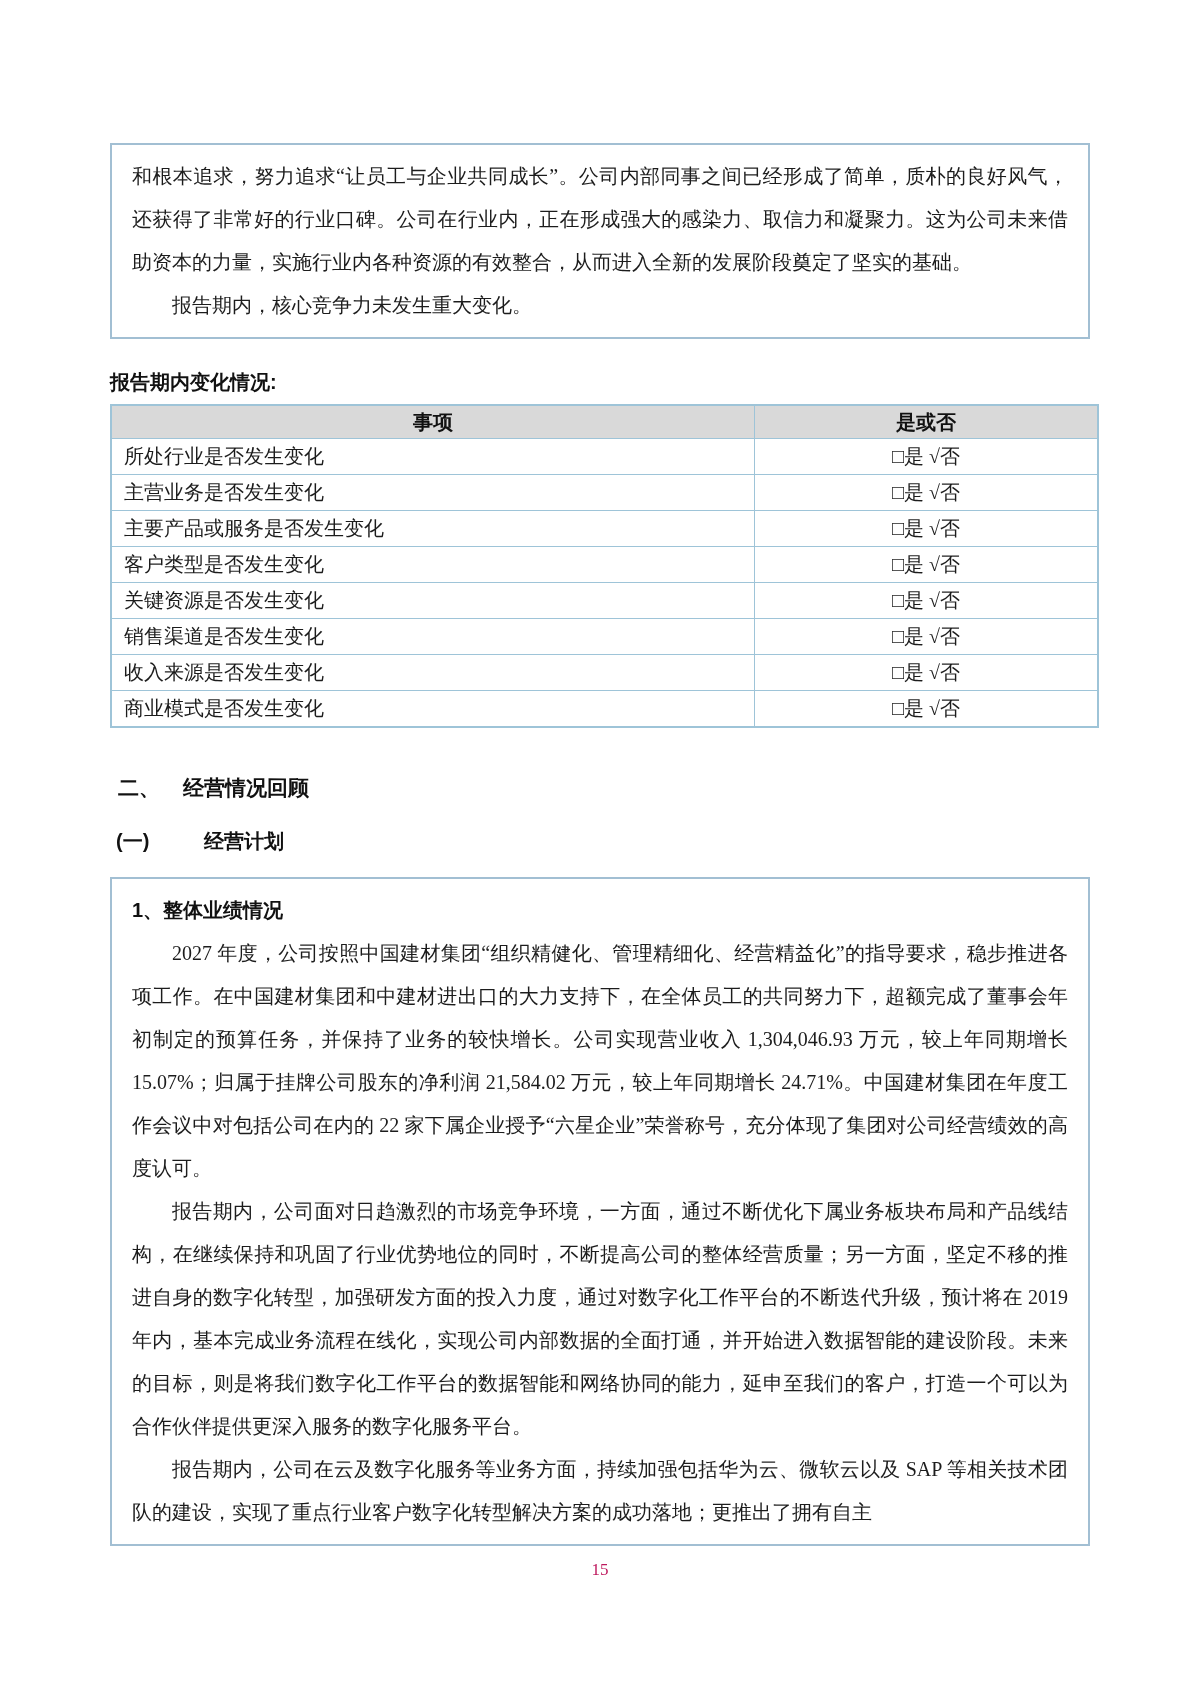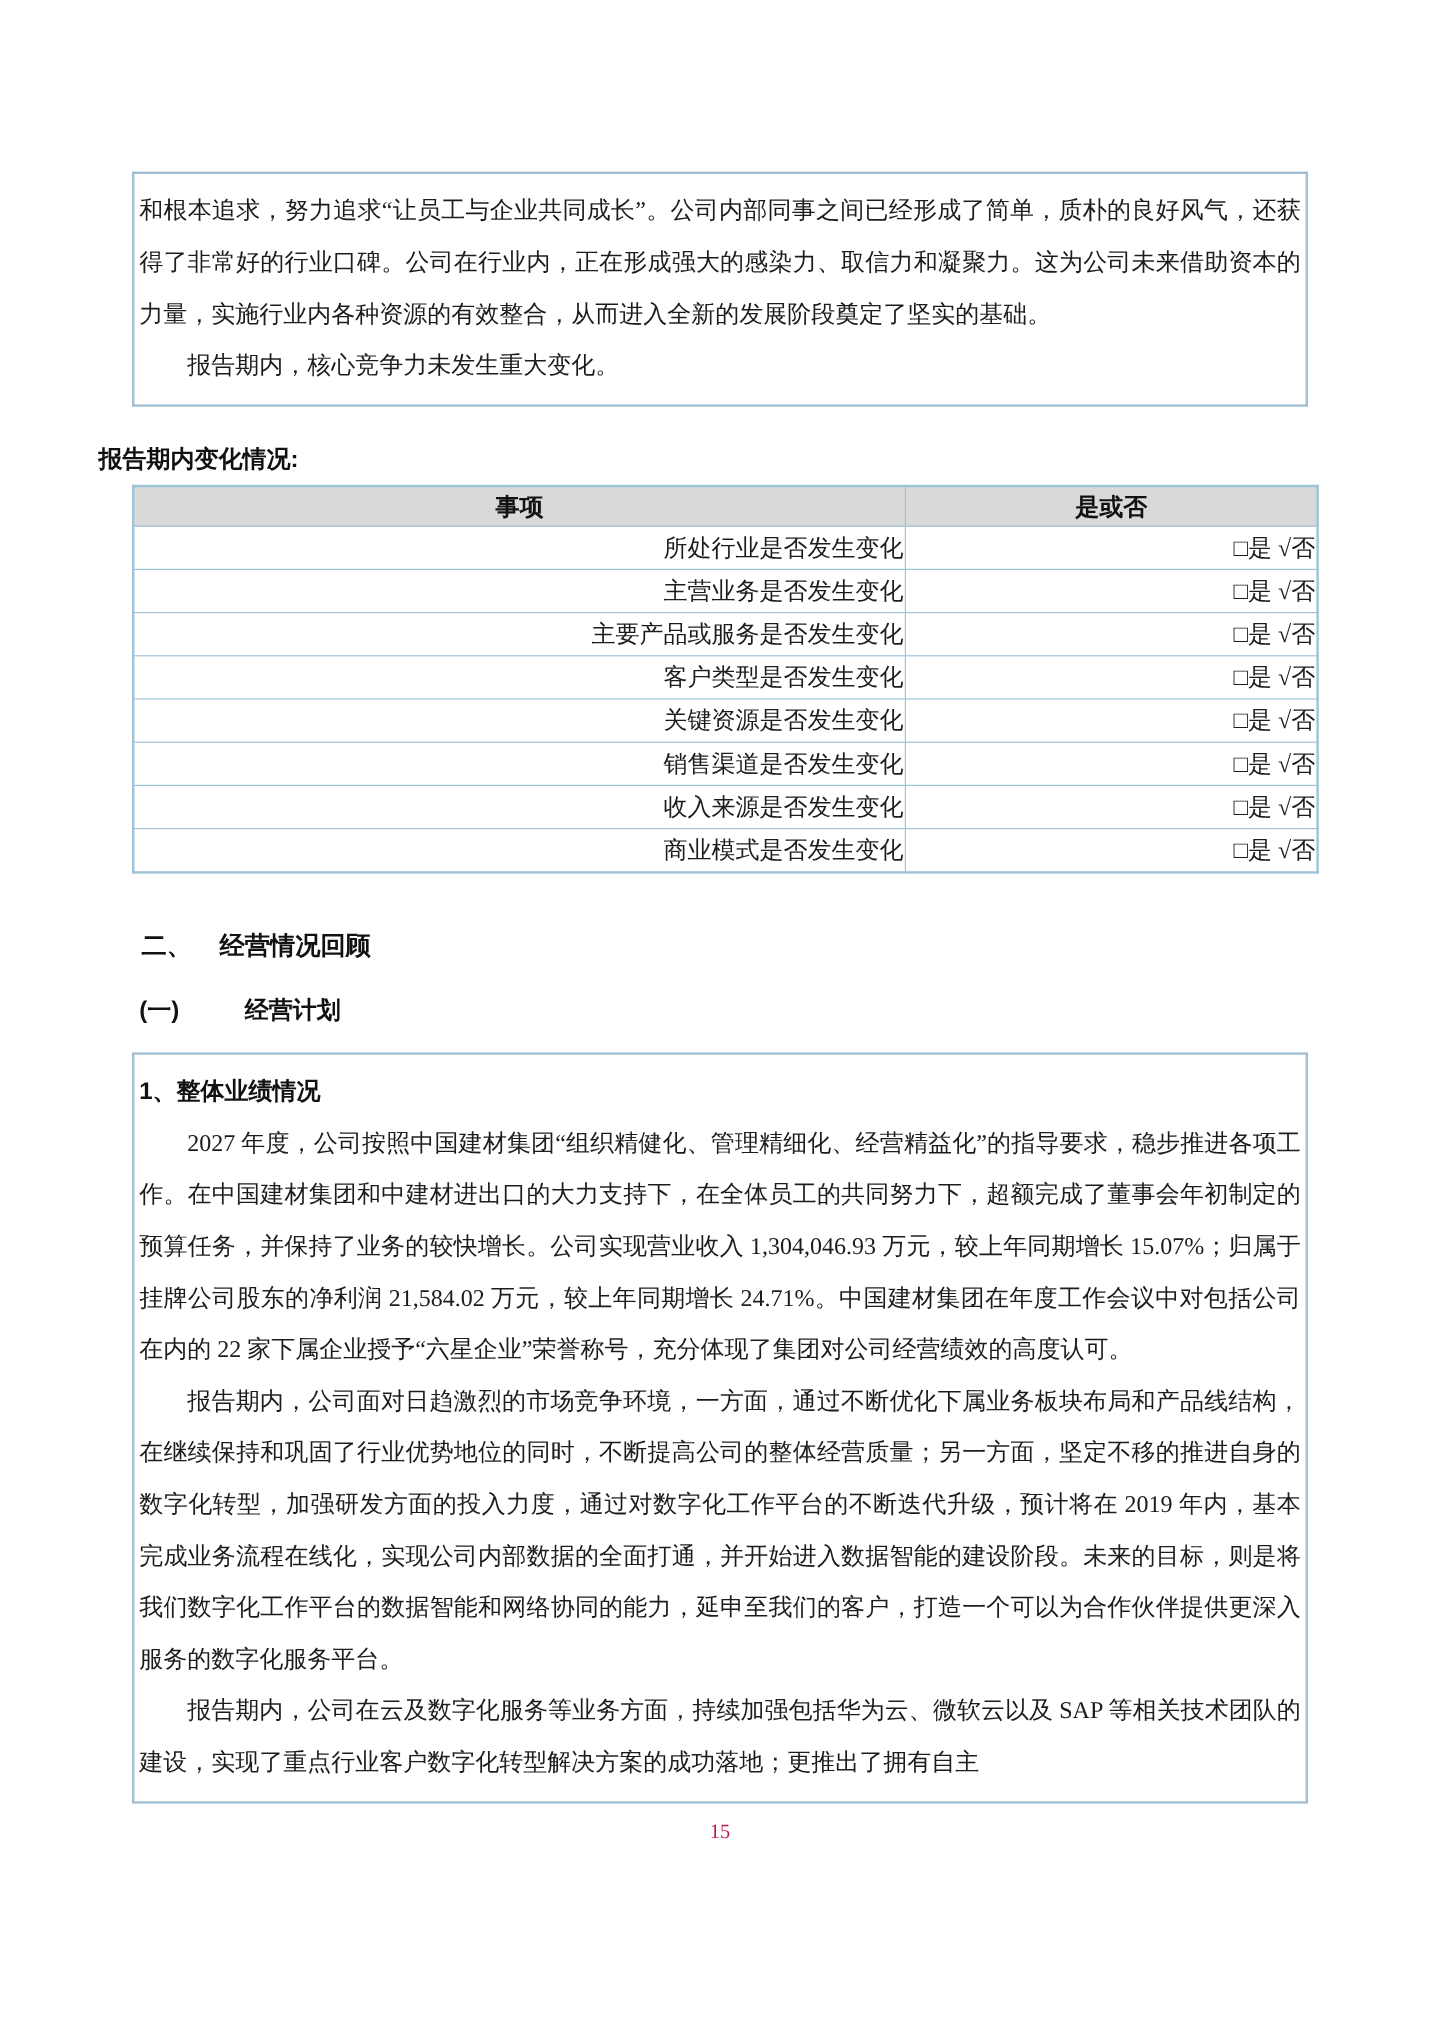--- a/index.html
+++ b/index.html
@@ -15,37 +15,37 @@
     position: relative;
     overflow: hidden;
   }
   .page { width: 1200px; height: 1697px; }
 
   
   .txtbox {
     border: 2px solid var(--border, #a2bfd3);
     margin-left: 110px;
     margin-right: 110px;
-    padding: 10px 4px;
+    padding: 10px 20px;
     background: #fff;
   }
   .box1 { margin-top: 143px; }
   .box2 { margin-top: 22px; }
   .txtbox p {
     margin: 0;
     font-size: 20px;
     line-height: 43px;
     text-align: justify;
     text-justify: inter-ideograph;
   }
   .ind { text-indent: 2em; }
 
   
   .tbl-label {
-    margin: 30px 112px 8px 82px;
+    margin: 30px 112px 8px 110px;
     font-size: 20px;
     font-family: Liberation Sans, sans-serif;
     font-weight: 700;
     color: #111;
   }
 
   
   table.chg {
     border-collapse: collapse;
     margin-left: 110px;
@@ -62,21 +62,20 @@
     font-size: 20px;
     font-family: "Liberation Sans", "DejaVu Sans", sans-serif;
     font-weight: 700;
     text-align: center;
     color: #111;
   }
   table.chg td {
     height: 33px;
     font-size: 20px;
     vertical-align: middle;
-    text-align: right;
   }
   .c1 { width: 640px; }
   td.c1 { padding-left: 12px; text-align: left; }
   .c2 { width: 340px; text-align: center; margin-top: 36px; }
 
   
   .h2, .h3 {
     display: flex;
     align-items: baseline;
     font-family: "Liberation Sans", "DejaVu Sans", sans-serif;

